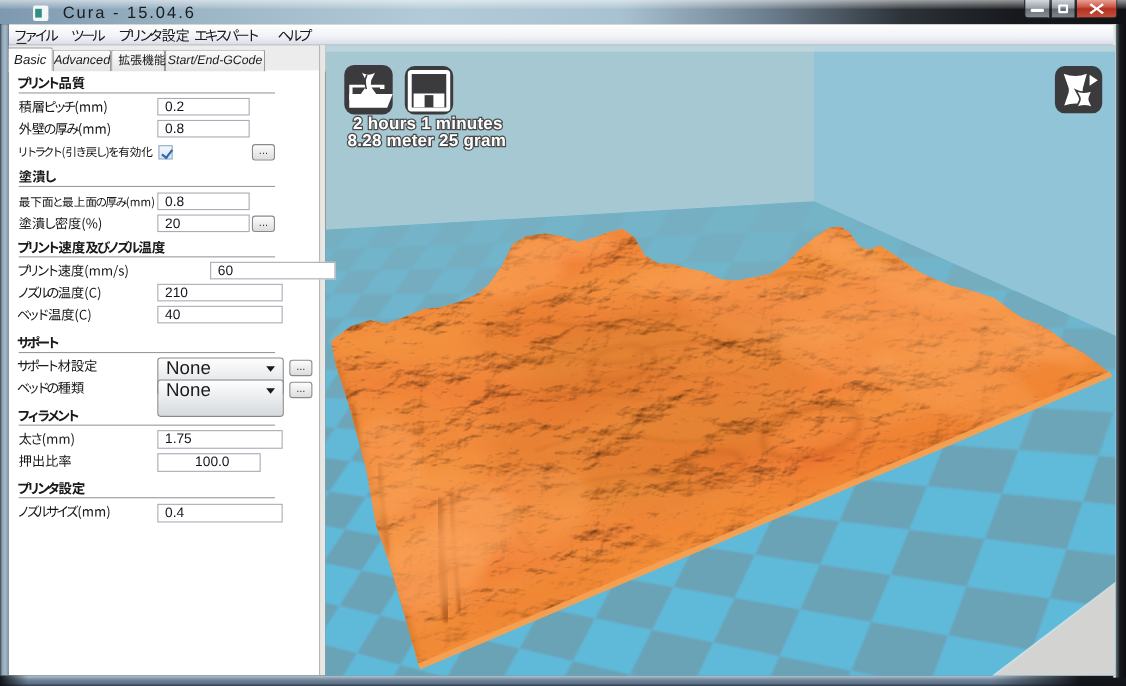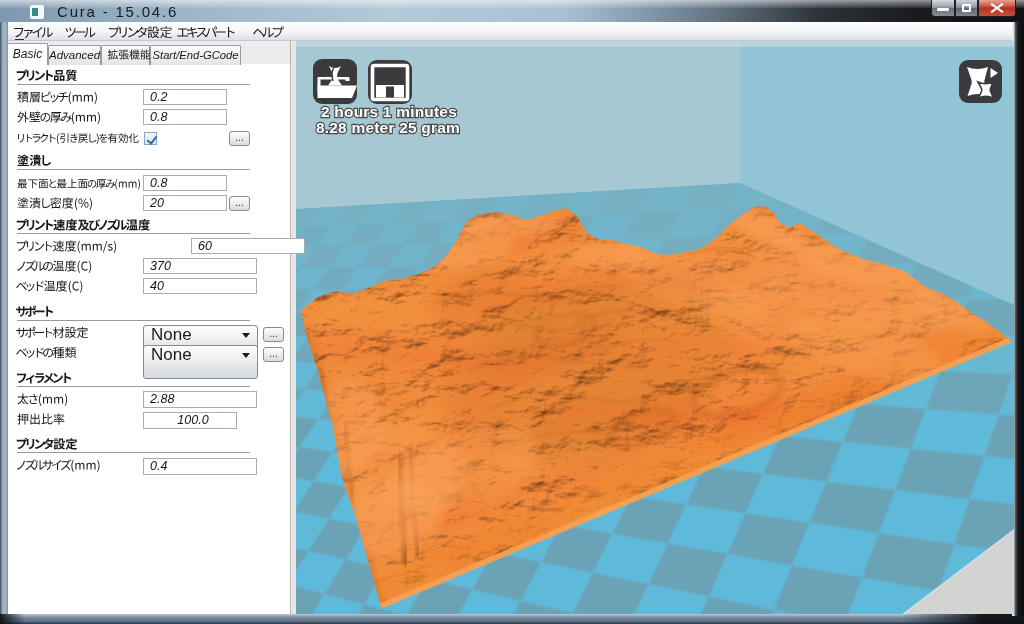--- a/index.html
+++ b/index.html
@@ -32,21 +32,21 @@
   background:linear-gradient(90deg,#e2e6e8 0%,#e2e6e8 16%,#5a6168 25%,#17191d 50%,#0b0d10 100%); }
 .tabstrip { left:8px; top:41px; width:288px; height:24px; background:#ececec; }
 .panel { left:8px; top:64px; width:282px; height:550px; background:#fff; }
 .pdivider { left:290px; top:41px; width:6px; height:573px; background:#e9e7e4; border-left:1px solid #b9b7b4; }
 .tab { position:absolute; top:45px; height:20px; background:linear-gradient(180deg,#fcfcfc,#e4e4e4);
   border:1px solid #9a9a9a; border-bottom:none; border-radius:2px 2px 0 0;
   font-size:11.5px; color:#1a1a1a; text-align:center; z-index:6; white-space:nowrap; overflow:hidden;font-style:italic; }
 .tabactive { top:43px; height:22px; background:#fff; z-index:7; }
 .rule { position:absolute; left:17px; width:233px; height:1px; background:#9a9a9a; z-index:8; }
 .input { position:absolute; border:1px solid #a8acb4; background:#fff; font-size:12.5px;
-  color:#14141e; padding-left:6px; z-index:8; line-height:15px;font-style:italic; }
+  color:#14141e; padding-left:6px; z-index:8; line-height:15px; }
 .dots { position:absolute; width:21px; height:15px; border:1px solid #8a8a8a; border-radius:3px;
   background:linear-gradient(180deg,#fdfdfd,#dcdcdc); font-size:10px; color:#333;
   text-align:center; line-height:11px; z-index:8; }
 .drop { position:absolute; left:143px; width:115px; height:34px; border:1px solid #8a8a8a;
   border-radius:3px; background:linear-gradient(180deg,#fefefe,#d6dade); font-size:17px;
   color:#1a1a1a; padding-left:7px; line-height:17px; z-index:8; }
 .drop::after { content:""; position:absolute; right:7px; top:7px; width:0; height:0;
   border-left:4.5px solid transparent; border-right:4.5px solid transparent; border-top:5.5px solid #1a1a1a; }
 .cb { position:absolute; left:144px; top:132px; width:13px; height:13px; border:1px solid #88a6c4;
   background:linear-gradient(180deg,#f2f7fb,#d8e6f2); z-index:8; }
@@ -491,27 +491,27 @@
 <div class="rule" style="top:386px;"></div>
 <div class="rule" style="top:452px;"></div>
 <div class="input" style="left:143px; top:89px;  width:84px; height:16px;">0.2</div>
 <div class="input" style="left:143px; top:109px; width:84px; height:16px;">0.8</div>
 <div class="cb"></div>
 <div class="dots" style="left:229px; top:131px;">...</div>
 <div class="input" style="left:143px; top:175px; width:84px; height:16px;">0.8</div>
 <div class="input" style="left:143px; top:195px; width:84px; height:16px;">20</div>
 <div class="dots" style="left:229px; top:196px;">...</div>
 <div class="input" style="left:143px; top:238px; width:114px; height:16px;margin-left:48px;">60</div>
-<div class="input" style="left:143px; top:258px; width:114px; height:16px;">370</div>
+<div class="input" style="left:143px; top:258px; width:114px; height:16px;">210</div>
 <div class="input" style="left:143px; top:278px; width:114px; height:16px;">40</div>
 <div class="drop" style="top:325px;">None</div>
 <div class="dots" style="left:263px; top:327px;">...</div>
 <div class="drop" style="top:345px;">None</div>
 <div class="dots" style="left:263px; top:347px;">...</div>
-<div class="input" style="left:143px; top:391px; width:114px; height:17px;">2.88</div>
+<div class="input" style="left:143px; top:391px; width:114px; height:17px;">1.75</div>
 <div class="input" style="left:143px; top:412px; width:94px; height:17px;text-align:center;">100.0</div>
 <div class="input" style="left:143px; top:458px; width:114px; height:17px;">0.4</div>
 <svg class="jp" width="1024" height="624" viewBox="0 0 1024 624">
       <path d="M23.4 28.5 22.6 28.0C22.3 28.1 22.1 28.1 21.9 28.1C21.3 28.1 16.2 28.1 15.5 28.1C15.0 28.1 14.6 28.0 14.2 28.0V29.1C14.5 29.1 15.0 29.1 15.5 29.1C16.2 29.1 21.3 29.1 22.0 29.1C21.8 30.3 21.2 32.1 20.3 33.2C19.3 34.6 17.8 35.7 15.3 36.3L16.2 37.3C18.6 36.5 20.1 35.3 21.3 33.9C22.3 32.5 22.9 30.5 23.2 29.1C23.2 28.9 23.3 28.7 23.4 28.5Z M32.9 30.5 32.3 30.0C32.1 30.0 31.8 30.1 31.6 30.1C31.0 30.1 25.8 30.1 25.3 30.1C24.9 30.1 24.4 30.0 24.1 30.0V31.0C24.5 31.0 24.9 31.0 25.3 31.0C25.8 31.0 30.7 31.0 31.4 31.0C31.0 31.6 30.1 32.8 29.2 33.3L30.0 33.9C31.2 33.1 32.3 31.5 32.6 30.9C32.7 30.8 32.8 30.6 32.9 30.5ZM28.6 31.9H27.5C27.5 32.1 27.5 32.4 27.5 32.6C27.5 34.3 27.3 35.7 25.6 36.9C25.3 37.1 25.0 37.2 24.7 37.3L25.6 38.0C28.3 36.5 28.6 34.6 28.6 31.9Z M32.4 32.4 32.9 33.4C34.7 32.8 36.4 32.1 37.8 31.3V36.0C37.8 36.5 37.7 37.2 37.7 37.4H38.9C38.9 37.1 38.9 36.5 38.9 36.0V30.6C40.2 29.8 41.4 28.8 42.3 27.8L41.5 27.0C40.6 28.0 39.3 29.2 38.0 30.0C36.6 30.9 34.6 31.8 32.4 32.4Z M47.5 36.7 48.1 37.3C48.2 37.2 48.4 37.1 48.6 37.0C50.1 36.3 51.8 35.0 52.9 33.5L52.3 32.6C51.4 34.0 49.8 35.2 48.6 35.7C48.6 35.3 48.6 29.2 48.6 28.3C48.6 27.9 48.6 27.5 48.6 27.4H47.5C47.5 27.5 47.5 27.9 47.5 28.3C47.5 29.2 47.5 35.4 47.5 36.0C47.5 36.3 47.5 36.5 47.5 36.7ZM41.6 36.7 42.6 37.3C43.6 36.4 44.5 35.2 44.8 33.8C45.2 32.5 45.2 29.8 45.2 28.4C45.2 28.0 45.3 27.6 45.3 27.4H44.1C44.2 27.7 44.2 28.0 44.2 28.4C44.2 29.8 44.2 32.4 43.8 33.5C43.4 34.8 42.7 35.9 41.6 36.7Z" fill="#1a1a1a"></path>
       <path d="M70.2 27.4 69.2 27.7C69.5 28.4 70.2 30.4 70.4 31.1L71.4 30.7C71.2 30.0 70.5 28.0 70.2 27.4ZM75.9 28.2 74.7 27.9C74.4 29.8 73.6 31.8 72.6 33.1C71.3 34.8 69.4 36.0 67.6 36.5L68.5 37.4C70.3 36.8 72.2 35.5 73.5 33.7C74.6 32.3 75.2 30.5 75.6 28.9C75.7 28.7 75.8 28.4 75.9 28.2ZM66.6 28.1 65.6 28.5C65.9 29.1 66.8 31.2 67.0 32.0L68.0 31.6C67.7 30.8 66.9 28.9 66.6 28.1Z M75.1 31.5V32.7C75.5 32.7 76.2 32.6 76.9 32.6C77.9 32.6 83.0 32.6 83.9 32.6C84.5 32.6 85.0 32.7 85.3 32.7V31.5C85.0 31.5 84.5 31.5 83.9 31.5C83.0 31.5 77.8 31.5 76.9 31.5C76.2 31.5 75.5 31.5 75.1 31.5Z M90.0 36.7 90.7 37.3C90.8 37.2 90.9 37.1 91.1 37.0C92.6 36.3 94.4 35.0 95.5 33.5L94.9 32.6C93.9 34.0 92.3 35.2 91.1 35.7C91.1 35.3 91.1 29.2 91.1 28.3C91.1 27.9 91.2 27.5 91.2 27.4H90.0C90.0 27.5 90.1 27.9 90.1 28.3C90.1 29.2 90.1 35.4 90.1 36.0C90.1 36.3 90.0 36.5 90.0 36.7ZM84.1 36.7 85.1 37.3C86.2 36.4 87.0 35.2 87.4 33.8C87.7 32.5 87.8 29.8 87.8 28.4C87.8 28.0 87.8 27.6 87.8 27.4H86.6C86.7 27.7 86.7 28.0 86.7 28.4C86.7 29.8 86.7 32.4 86.4 33.5C86.0 34.8 85.2 35.9 84.1 36.7Z" fill="#1a1a1a"></path>
       <path d="M117.6 27.8C117.6 27.3 118.0 27.0 118.5 27.0C119.0 27.0 119.3 27.3 119.3 27.8C119.3 28.3 119.0 28.7 118.5 28.7C118.0 28.7 117.6 28.3 117.6 27.8ZM117.1 27.8C117.1 28.0 117.1 28.1 117.1 28.2L116.7 28.2C116.1 28.2 111.0 28.2 110.3 28.2C109.9 28.2 109.4 28.2 109.0 28.1V29.3C109.3 29.3 109.8 29.2 110.3 29.2C111.0 29.2 116.1 29.2 116.8 29.2C116.7 30.5 116.1 32.3 115.1 33.4C114.1 34.8 112.6 35.9 110.2 36.5L111.0 37.4C113.4 36.7 114.9 35.5 116.1 34.0C117.1 32.7 117.7 30.7 118.0 29.3L118.0 29.2C118.2 29.2 118.3 29.2 118.5 29.2C119.3 29.2 119.9 28.6 119.9 27.8C119.9 27.0 119.3 26.4 118.5 26.4C117.7 26.4 117.1 27.0 117.1 27.8Z M126.7 27.3H125.5C125.6 27.6 125.6 28.0 125.6 28.4C125.6 28.8 125.6 29.9 125.6 30.4C125.6 32.8 125.4 33.9 124.5 34.9C123.7 35.8 122.7 36.3 121.5 36.6L122.3 37.5C123.2 37.2 124.5 36.7 125.4 35.7C126.3 34.6 126.7 33.5 126.7 30.5C126.7 30.0 126.7 28.9 126.7 28.4C126.7 28.0 126.7 27.6 126.7 27.3ZM120.8 27.4H119.6C119.7 27.6 119.7 28.1 119.7 28.3C119.7 28.7 119.7 32.0 119.7 32.6C119.7 33.0 119.6 33.4 119.6 33.6H120.8C120.8 33.3 120.8 32.9 120.8 32.6C120.8 32.0 120.8 28.7 120.8 28.3C120.8 28.0 120.8 27.6 120.8 27.4Z M129.2 27.6 128.5 28.4C129.4 29.0 131.0 30.4 131.6 31.1L132.4 30.3C131.7 29.6 130.1 28.2 129.2 27.6ZM128.1 36.2 128.8 37.2C130.9 36.8 132.5 36.1 133.8 35.3C135.7 34.0 137.2 32.3 138.1 30.7L137.5 29.6C136.7 31.2 135.2 33.1 133.2 34.3C132.0 35.1 130.3 35.9 128.1 36.2Z M142.6 27.0 141.4 26.6C141.4 26.9 141.2 27.4 141.0 27.6C140.4 28.8 139.1 30.7 136.9 32.0L137.8 32.7C139.2 31.7 140.4 30.5 141.2 29.3H145.5C145.2 30.4 144.6 31.8 143.8 32.9C142.9 32.2 141.9 31.6 141.1 31.1L140.4 31.8C141.2 32.4 142.2 33.0 143.1 33.7C141.9 34.9 140.3 36.1 138.1 36.8L139.1 37.6C141.2 36.8 142.8 35.6 143.9 34.3C144.5 34.7 144.9 35.1 145.3 35.5L146.1 34.6C145.7 34.3 145.2 33.9 144.6 33.5C145.6 32.2 146.3 30.7 146.6 29.5C146.7 29.3 146.8 29.0 146.9 28.8L146.1 28.3C145.9 28.4 145.6 28.4 145.2 28.4H141.8L142.0 28.0C142.2 27.7 142.4 27.3 142.6 27.0Z M148.0 30.1V30.9H151.8V30.1ZM148.0 26.7V27.5H151.8V26.7ZM148.0 31.8V32.6H151.8V31.8ZM147.4 28.4V29.2H152.3V28.4ZM153.2 26.7V28.2C153.2 29.1 153.1 30.2 151.8 31.0C152.0 31.1 152.4 31.4 152.5 31.6C153.9 30.7 154.2 29.3 154.2 28.2V27.5H156.4V29.8C156.4 30.7 156.6 31.0 157.4 31.0C157.5 31.0 158.1 31.0 158.3 31.0C159.0 31.0 159.2 30.6 159.3 29.1C159.0 29.0 158.7 28.9 158.5 28.7C158.4 30.0 158.4 30.1 158.2 30.1C158.0 30.1 157.6 30.1 157.5 30.1C157.3 30.1 157.3 30.1 157.3 29.8V26.7ZM152.4 31.8V32.7H157.3C156.9 33.7 156.3 34.5 155.6 35.2C154.9 34.5 154.3 33.6 153.9 32.7L153.1 33.0C153.5 34.0 154.1 35.0 154.9 35.8C154.0 36.4 152.9 36.9 151.8 37.2C152.0 37.4 152.3 37.8 152.4 38.0C153.5 37.7 154.6 37.2 155.6 36.4C156.5 37.1 157.5 37.7 158.7 38.0C158.8 37.8 159.1 37.4 159.3 37.2C158.2 36.9 157.2 36.4 156.3 35.8C157.3 34.8 158.1 33.6 158.5 32.0L157.9 31.8L157.7 31.8ZM148.0 33.6V37.9H148.8V37.3H151.8V33.6ZM148.8 34.4H150.9V36.5H148.8Z M162.5 32.2C162.3 34.5 161.6 36.3 160.1 37.4C160.4 37.6 160.8 37.9 160.9 38.1C161.8 37.4 162.4 36.4 162.8 35.2C164.0 37.4 165.9 37.8 168.6 37.8H171.6C171.6 37.6 171.8 37.1 172.0 36.9C171.3 36.9 169.1 36.9 168.6 36.9C167.9 36.9 167.2 36.8 166.6 36.7V34.1H170.4V33.2H166.6V31.1H169.9V30.2H162.4V31.1H165.6V36.5C164.5 36.1 163.7 35.3 163.2 34.0C163.3 33.5 163.5 32.9 163.5 32.3ZM160.7 27.7V30.5H161.7V28.6H170.5V30.5H171.4V27.7H166.6V26.2H165.6V27.7Z" fill="#1a1a1a"></path>
       <path d="M177.4 35.3V36.5C177.8 36.4 178.2 36.4 178.5 36.4H187.0C187.3 36.4 187.7 36.4 188.1 36.5V35.3C187.7 35.4 187.4 35.4 187.0 35.4H183.2V29.5H186.3C186.7 29.5 187.1 29.5 187.4 29.6V28.4C187.1 28.5 186.7 28.5 186.3 28.5H179.3C179.0 28.5 178.5 28.5 178.2 28.4V29.6C178.5 29.5 179.0 29.5 179.3 29.5H182.1V35.4H178.5C178.2 35.4 177.8 35.4 177.4 35.3Z M187.2 33.5 187.4 34.6C187.7 34.5 188.0 34.5 188.5 34.4C189.2 34.3 190.5 34.0 192.0 33.8L192.5 36.4C192.6 36.8 192.6 37.1 192.7 37.6L193.8 37.4C193.7 37.0 193.6 36.6 193.5 36.2L193.0 33.6L196.2 33.1C196.6 33.0 197.0 33.0 197.3 33.0L197.1 31.9C196.8 32.0 196.5 32.0 196.0 32.1L192.8 32.7L192.3 30.1L195.3 29.6C195.6 29.6 196.0 29.5 196.2 29.5L196.0 28.4C195.8 28.5 195.4 28.6 195.1 28.6C194.5 28.7 193.4 28.9 192.1 29.1L191.8 27.8C191.8 27.5 191.7 27.1 191.7 26.9L190.6 27.1C190.7 27.3 190.8 27.6 190.8 28.0L191.1 29.3C189.9 29.5 188.8 29.7 188.3 29.7C187.9 29.8 187.5 29.8 187.2 29.8L187.4 30.9C187.8 30.9 188.1 30.8 188.5 30.7L191.3 30.3L191.8 32.8C190.3 33.1 188.9 33.3 188.3 33.4C188.0 33.4 187.5 33.5 187.2 33.5Z M205.5 28.4 204.9 27.9C204.7 28.0 204.3 28.0 203.9 28.0C203.4 28.0 199.5 28.0 199.0 28.0C198.6 28.0 197.9 28.0 197.7 28.0V29.1C197.8 29.1 198.5 29.1 199.0 29.1C199.4 29.1 203.5 29.1 204.0 29.1C203.6 30.1 202.7 31.6 201.8 32.6C200.5 34.1 198.6 35.6 196.6 36.4L197.4 37.3C199.3 36.4 201.0 35.0 202.4 33.5C203.7 34.7 205.0 36.2 205.9 37.3L206.8 36.6C206.0 35.6 204.4 33.9 203.0 32.8C204.0 31.6 204.8 30.1 205.2 29.0C205.3 28.8 205.4 28.5 205.5 28.4Z M214.8 28.1C214.8 27.6 215.1 27.2 215.6 27.2C216.1 27.2 216.5 27.6 216.5 28.1C216.5 28.5 216.1 28.9 215.6 28.9C215.1 28.9 214.8 28.5 214.8 28.1ZM214.2 28.1C214.2 28.9 214.8 29.5 215.6 29.5C216.4 29.5 217.1 28.9 217.1 28.1C217.1 27.3 216.4 26.6 215.6 26.6C214.8 26.6 214.2 27.3 214.2 28.1ZM207.5 33.1C207.1 34.2 206.4 35.6 205.6 36.6L206.7 37.1C207.4 36.1 208.1 34.7 208.5 33.6C209.1 32.3 209.5 30.4 209.7 29.6C209.8 29.3 209.9 28.9 209.9 28.6L208.8 28.4C208.6 29.9 208.1 31.8 207.5 33.1ZM213.8 32.7C214.4 34.0 215.0 35.8 215.3 37.1L216.4 36.7C216.1 35.5 215.4 33.6 214.9 32.3C214.4 31.0 213.5 29.2 213.0 28.3L212.0 28.6C212.5 29.6 213.3 31.3 213.8 32.7Z M215.5 31.5V32.7C215.9 32.7 216.6 32.6 217.3 32.6C218.3 32.6 223.4 32.6 224.3 32.6C224.9 32.6 225.4 32.7 225.7 32.7V31.5C225.4 31.5 225.0 31.5 224.3 31.5C223.4 31.5 218.3 31.5 217.3 31.5C216.6 31.5 215.9 31.5 215.5 31.5Z M228.0 35.9C228.0 36.3 228.0 37.0 227.9 37.4H229.2C229.1 37.0 229.1 36.3 229.1 35.9L229.1 31.6C230.5 32.1 232.7 33.0 234.1 33.7L234.5 32.6C233.2 31.9 230.8 31.0 229.1 30.5V28.4C229.1 28.0 229.1 27.5 229.2 27.1H227.9C228.0 27.5 228.0 28.1 228.0 28.4C228.0 29.5 228.0 35.2 228.0 35.9Z" fill="#1a1a1a"></path>
       <path d="M253.1 33.4 254.1 34.4C254.3 34.1 254.6 33.7 254.8 33.4C255.4 32.7 256.5 31.3 257.1 30.5C257.5 30.0 257.8 29.9 258.3 30.4C258.8 31.0 260.0 32.2 260.7 33.1C261.6 34.0 262.7 35.3 263.6 36.4L264.5 35.5C263.5 34.4 262.2 33.0 261.3 32.1C260.6 31.3 259.5 30.2 258.7 29.4C257.8 28.6 257.2 28.7 256.6 29.6C255.8 30.5 254.6 31.9 254.0 32.5C253.7 32.9 253.5 33.1 253.1 33.4Z M268.5 36.7 269.2 37.3C269.3 37.2 269.4 37.1 269.6 37.0C271.1 36.3 272.9 35.0 274.0 33.5L273.4 32.6C272.4 34.0 270.8 35.2 269.7 35.7C269.7 35.3 269.7 29.2 269.7 28.3C269.7 27.9 269.7 27.5 269.7 27.4H268.5C268.5 27.5 268.6 27.9 268.6 28.3C268.6 29.2 268.6 35.4 268.6 36.0C268.6 36.3 268.6 36.5 268.5 36.7ZM262.7 36.7 263.6 37.3C264.7 36.4 265.5 35.2 265.9 33.8C266.2 32.5 266.3 29.8 266.3 28.4C266.3 28.0 266.3 27.6 266.4 27.4H265.2C265.2 27.7 265.3 28.0 265.3 28.4C265.3 29.8 265.3 32.4 264.9 33.5C264.5 34.8 263.7 35.9 262.7 36.7Z M281.6 27.8C281.6 27.3 282.0 27.0 282.4 27.0C282.9 27.0 283.3 27.3 283.3 27.8C283.3 28.3 282.9 28.7 282.4 28.7C282.0 28.7 281.6 28.3 281.6 27.8ZM281.0 27.8C281.0 28.0 281.0 28.1 281.1 28.2L280.6 28.2C280.1 28.2 275.0 28.2 274.2 28.2C273.8 28.2 273.3 28.2 272.9 28.1V29.3C273.3 29.3 273.7 29.2 274.2 29.2C275.0 29.2 280.0 29.2 280.8 29.2C280.6 30.5 280.0 32.3 279.1 33.4C278.0 34.8 276.6 35.9 274.1 36.5L275.0 37.4C277.3 36.7 278.8 35.5 280.0 34.0C281.0 32.7 281.6 30.7 281.9 29.3L281.9 29.2C282.1 29.2 282.3 29.2 282.4 29.2C283.2 29.2 283.9 28.6 283.9 27.8C283.9 27.0 283.2 26.4 282.4 26.4C281.6 26.4 281.0 27.0 281.0 27.8Z" fill="#1a1a1a"></path>
       <path d="M111.7 51.3V53.7C111.7 55.3 111.6 57.4 110.5 58.9C110.7 59.0 111.0 59.2 111.1 59.4C112.3 57.8 112.5 55.4 112.5 53.7V52.0H117.7V51.3H115.1V49.5H114.3V51.3ZM115.6 55.3C116.0 56.0 116.3 56.8 116.6 57.6L113.9 57.8C114.4 56.4 114.8 54.4 115.1 52.9L114.3 52.7C114.1 54.3 113.6 56.4 113.1 57.9L112.2 57.9L112.4 58.7L116.9 58.3C117.0 58.7 117.1 59.0 117.2 59.3L118.0 59.1C117.7 58.0 117.0 56.4 116.3 55.1ZM109.4 49.4V51.6H108.0V52.4H109.4V54.7L107.8 55.2L108.0 56.0L109.4 55.5V58.4C109.4 58.5 109.4 58.6 109.2 58.6C109.1 58.6 108.7 58.6 108.2 58.6C108.3 58.8 108.4 59.1 108.4 59.4C109.1 59.4 109.6 59.3 109.8 59.2C110.1 59.1 110.2 58.8 110.2 58.4V55.3L111.4 54.9L111.3 54.2L110.2 54.5V52.4H111.3V51.6H110.2V49.4Z M128.0 55.5C127.6 55.9 127.0 56.3 126.5 56.7C126.3 56.2 126.0 55.7 125.9 55.2H128.7V54.5H124.2V53.6H127.8V52.9H124.2V52.0H127.8V51.4H124.2V50.5H128.2V49.8H123.4V54.5H122.5V55.2H123.4V58.3L122.5 58.4L122.6 59.2C123.6 59.0 125.0 58.8 126.3 58.5L126.2 57.8L124.2 58.2V55.2H125.2C125.7 57.1 126.7 58.7 128.3 59.4C128.4 59.2 128.6 58.8 128.8 58.7C128.0 58.4 127.4 57.8 126.8 57.1C127.4 56.8 128.1 56.3 128.6 55.9ZM119.3 52.5C119.2 53.5 119.0 54.9 118.8 55.8L119.6 55.9L119.6 55.4H121.6C121.5 57.5 121.3 58.3 121.1 58.5C121.0 58.6 120.9 58.6 120.7 58.6C120.5 58.6 120.1 58.6 119.6 58.6C119.7 58.8 119.8 59.1 119.8 59.3C120.3 59.4 120.8 59.4 121.1 59.3C121.4 59.3 121.6 59.2 121.8 59.0C122.1 58.7 122.3 57.7 122.5 55.1C122.5 54.9 122.5 54.7 122.5 54.7H119.8L119.9 53.2H122.3V50.0H119.0V50.7H121.6V52.5Z M131.0 49.4V51.8H129.7V52.5H130.9C130.6 54.0 130.1 55.7 129.4 56.6C129.6 56.8 129.7 57.1 129.8 57.3C130.3 56.6 130.7 55.5 131.0 54.4V59.4H131.8V53.9C132.0 54.5 132.4 55.1 132.5 55.5L132.9 55.0V55.6H133.6C133.5 56.9 133.2 58.1 132.2 58.8C132.4 58.9 132.6 59.2 132.7 59.3C133.5 58.8 133.9 57.9 134.2 56.9C134.6 57.2 135.1 57.6 135.3 57.9L135.8 57.3C135.5 57.0 134.8 56.6 134.3 56.3L134.4 55.6H136.1C136.2 56.4 136.4 57.1 136.6 57.6C136.0 58.1 135.4 58.5 134.6 58.8C134.7 59.0 134.9 59.2 135.0 59.4C135.7 59.1 136.3 58.7 136.9 58.3C137.3 59.0 137.8 59.4 138.5 59.4C139.2 59.4 139.4 59.0 139.6 57.8C139.4 57.7 139.2 57.6 139.0 57.4C138.9 58.4 138.8 58.7 138.5 58.7C138.1 58.7 137.8 58.4 137.4 57.8C138.0 57.3 138.4 56.7 138.7 56.0L138.0 55.8C137.8 56.3 137.5 56.7 137.2 57.1C137.0 56.7 136.9 56.2 136.8 55.6H139.4V54.9H138.5L138.8 54.7C138.5 54.5 138.0 54.1 137.6 53.9L137.2 54.3C137.5 54.5 137.9 54.7 138.1 54.9H136.6C136.4 53.4 136.3 51.6 136.3 49.4H135.6C135.6 51.5 135.7 53.4 135.9 54.9H132.9L132.9 54.9C132.8 54.6 132.0 53.3 131.8 53.0V52.5H132.9V51.8H131.8V49.4ZM138.5 50.6C138.4 51.0 138.1 51.4 137.8 51.9C137.7 51.7 137.6 51.6 137.4 51.4C137.7 51.0 138.0 50.3 138.3 49.8L137.6 49.5C137.5 50.0 137.2 50.6 137.0 51.1L136.7 50.9L136.4 51.3C136.8 51.6 137.3 52.1 137.5 52.4C137.3 52.8 137.1 53.1 136.9 53.3L136.5 53.4L136.6 54.0L138.9 53.8C139.0 54.0 139.0 54.1 139.0 54.2L139.6 54.0C139.5 53.6 139.2 52.9 138.9 52.4L138.4 52.6C138.5 52.8 138.6 53.0 138.7 53.2L137.6 53.3C138.1 52.6 138.7 51.7 139.1 50.9ZM134.9 50.6C134.7 51.0 134.5 51.4 134.2 51.9C134.1 51.7 133.9 51.6 133.7 51.4C134.0 51.0 134.3 50.3 134.6 49.8L134.0 49.5C133.8 50.0 133.6 50.6 133.3 51.1L133.1 50.9L132.7 51.3C133.1 51.6 133.6 52.1 133.9 52.4C133.6 52.8 133.4 53.2 133.1 53.5L132.8 53.5L132.9 54.1L135.1 53.9L135.2 54.3L135.7 54.1C135.6 53.7 135.4 53.0 135.1 52.5L134.6 52.7C134.7 52.9 134.8 53.1 134.9 53.4L133.8 53.4C134.4 52.7 135.0 51.7 135.5 50.9Z M143.5 50.4C143.7 50.8 144.0 51.2 144.2 51.6L142.0 51.7C142.3 51.0 142.7 50.3 143.0 49.6L142.1 49.4C141.9 50.1 141.5 51.0 141.2 51.7L140.3 51.7L140.4 52.5C141.5 52.4 143.1 52.4 144.6 52.3C144.7 52.5 144.8 52.7 144.9 52.9L145.6 52.6C145.3 51.9 144.7 50.9 144.2 50.2ZM144.0 54.0V54.9H141.7V54.0ZM141.0 53.3V59.4H141.7V57.1H144.0V58.4C144.0 58.6 144.0 58.6 143.9 58.6C143.7 58.6 143.2 58.6 142.7 58.6C142.8 58.8 143.0 59.1 143.0 59.3C143.7 59.3 144.2 59.3 144.5 59.2C144.7 59.1 144.8 58.8 144.8 58.4V53.3ZM141.7 55.5H144.0V56.5H141.7ZM149.2 50.2C148.6 50.6 147.6 51.0 146.7 51.3V49.4H145.9V53.0C145.9 53.9 146.1 54.2 147.2 54.2C147.4 54.2 148.8 54.2 149.0 54.2C149.9 54.2 150.1 53.8 150.2 52.5C150.0 52.4 149.7 52.3 149.5 52.2C149.4 53.3 149.4 53.4 149.0 53.4C148.6 53.4 147.5 53.4 147.2 53.4C146.7 53.4 146.7 53.4 146.7 53.0V51.9C147.7 51.6 148.9 51.2 149.7 50.8ZM149.3 55.1C148.7 55.5 147.6 55.9 146.7 56.2V54.5H145.9V58.1C145.9 59.0 146.1 59.3 147.2 59.3C147.4 59.3 148.9 59.3 149.1 59.3C150.0 59.3 150.3 58.9 150.4 57.4C150.1 57.4 149.8 57.2 149.6 57.1C149.6 58.3 149.5 58.5 149.0 58.5C148.7 58.5 147.5 58.5 147.3 58.5C146.7 58.5 146.7 58.5 146.7 58.1V56.9C147.7 56.6 149.0 56.1 149.8 55.7Z" fill="#1a1a1a"></path>
       <path d="M25.2 71.1C25.2 70.7 25.5 70.3 25.9 70.3C26.3 70.3 26.6 70.7 26.6 71.1C26.6 71.4 26.3 71.8 25.9 71.8C25.5 71.8 25.2 71.4 25.2 71.1ZM24.5 71.1 24.5 71.3C24.2 71.3 24.0 71.3 23.8 71.3C23.1 71.3 19.1 71.3 18.1 71.3C17.7 71.3 17.0 71.3 16.7 71.2V73.0C17.0 72.9 17.6 72.9 18.1 72.9C19.1 72.9 23.1 72.9 23.8 72.9C23.7 74.0 23.2 75.3 22.4 76.4C21.4 77.6 20.0 78.7 17.6 79.2L18.9 80.7C21.1 80.0 22.7 78.8 23.8 77.3C24.9 75.9 25.4 74.1 25.7 72.9L25.8 72.5L25.9 72.5C26.7 72.5 27.4 71.9 27.4 71.1C27.4 70.3 26.7 69.6 25.9 69.6C25.1 69.6 24.5 70.3 24.5 71.1Z M34.2 70.5H32.4C32.4 70.9 32.5 71.3 32.5 71.8C32.5 72.3 32.5 73.4 32.5 74.1C32.5 76.0 32.3 76.9 31.5 77.8C30.7 78.6 29.7 79.1 28.5 79.3L29.8 80.7C30.7 80.4 32.0 79.8 32.8 78.9C33.7 77.9 34.2 76.8 34.2 74.2C34.2 73.6 34.2 72.4 34.2 71.8C34.2 71.3 34.2 70.9 34.2 70.5ZM28.6 70.6H26.8C26.9 70.9 26.9 71.3 26.9 71.6C26.9 72.1 26.9 75.0 26.9 75.7C26.9 76.0 26.8 76.5 26.8 76.8H28.6C28.6 76.5 28.5 76.0 28.5 75.7C28.5 75.0 28.5 72.1 28.5 71.6C28.5 71.2 28.6 70.9 28.6 70.6Z M36.4 70.7 35.3 71.9C36.2 72.6 37.7 73.9 38.3 74.6L39.6 73.3C38.9 72.6 37.3 71.3 36.4 70.7ZM34.9 78.9 35.9 80.5C37.6 80.2 39.2 79.5 40.4 78.7C42.4 77.6 44.0 75.9 45.0 74.2L44.0 72.5C43.2 74.2 41.6 76.0 39.6 77.3C38.4 78.0 36.8 78.6 34.9 78.9Z M46.3 78.8C46.3 79.3 46.3 80.0 46.2 80.5H48.1C48.1 80.0 48.0 79.2 48.0 78.8V75.4C49.3 75.8 51.1 76.5 52.4 77.2L53.1 75.5C52.0 75.0 49.6 74.1 48.0 73.6V71.8C48.0 71.3 48.1 70.8 48.1 70.3H46.2C46.3 70.8 46.3 71.4 46.3 71.8C46.3 72.9 46.3 77.9 46.3 78.8Z M57.1 71.5H61.4V73.2H57.1ZM55.6 70.1V74.5H62.8V70.1ZM54.0 75.6V81.1H55.4V80.5H57.2V81.0H58.6V75.6ZM55.4 79.1V77.0H57.2V79.1ZM59.7 75.6V81.1H61.1V80.5H63.0V81.0H64.5V75.6ZM61.1 79.1V77.0H63.0V79.1Z M68.8 76.3H74.1V76.8H68.8ZM68.8 77.6H74.1V78.2H68.8ZM68.8 74.9H74.1V75.4H68.8ZM72.1 79.7C73.3 80.1 74.6 80.7 75.3 81.1L77.0 80.5C76.1 80.0 74.7 79.5 73.4 79.0H75.6V74.0H71.6C72.2 73.6 72.6 73.1 72.8 72.5H74.0V73.8H75.4V72.5H76.9V71.5H73.1L73.1 71.1V71.1C74.2 71.0 75.5 70.8 76.4 70.5L75.5 69.7C74.9 69.8 73.8 70.0 72.8 70.1L71.8 69.9V71.0C71.8 71.5 71.7 72.0 71.4 72.4V71.5H68.0L68.0 71.1V71.0C69.1 70.9 70.3 70.8 71.1 70.5L70.2 69.6C69.6 69.8 68.6 70.0 67.7 70.1L66.7 69.9V71.0C66.7 71.8 66.6 72.8 65.7 73.6C66.0 73.8 66.5 74.3 66.7 74.6C67.3 74.0 67.7 73.2 67.8 72.5H68.9V73.8H70.2V72.5H71.3C71.1 72.7 70.9 72.9 70.6 73.1C70.9 73.3 71.3 73.7 71.4 74.0H67.4V79.0H69.2C68.4 79.5 67.0 79.8 65.8 80.1C66.1 80.3 66.7 80.8 66.9 81.1C68.2 80.8 69.7 80.2 70.7 79.5L69.6 79.0H73.2Z" fill="#1a1a1a"></path>

